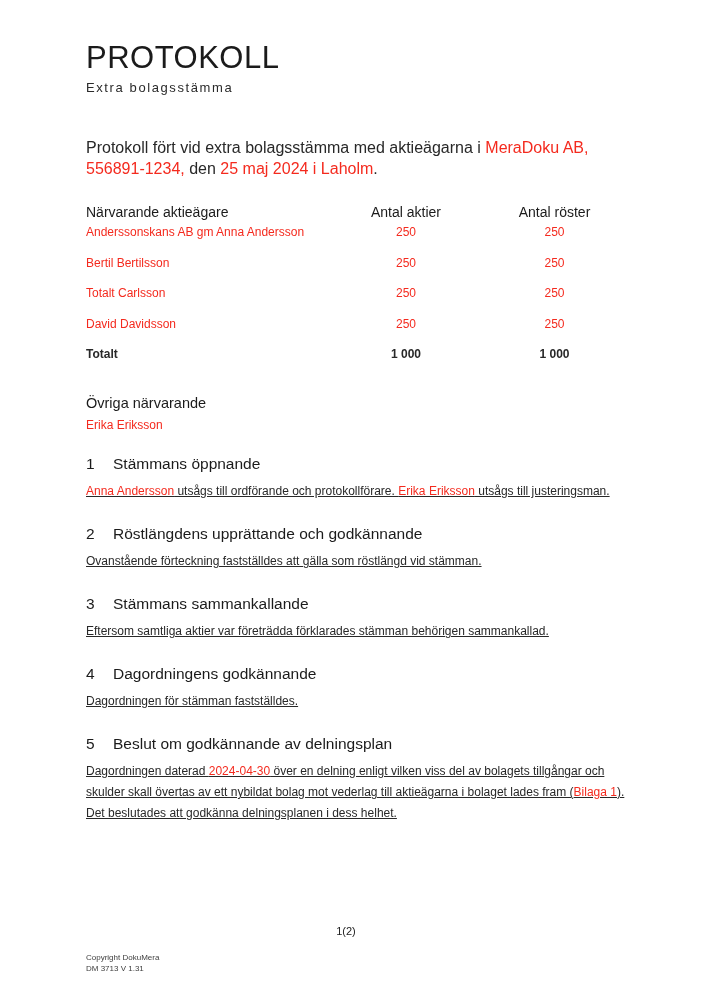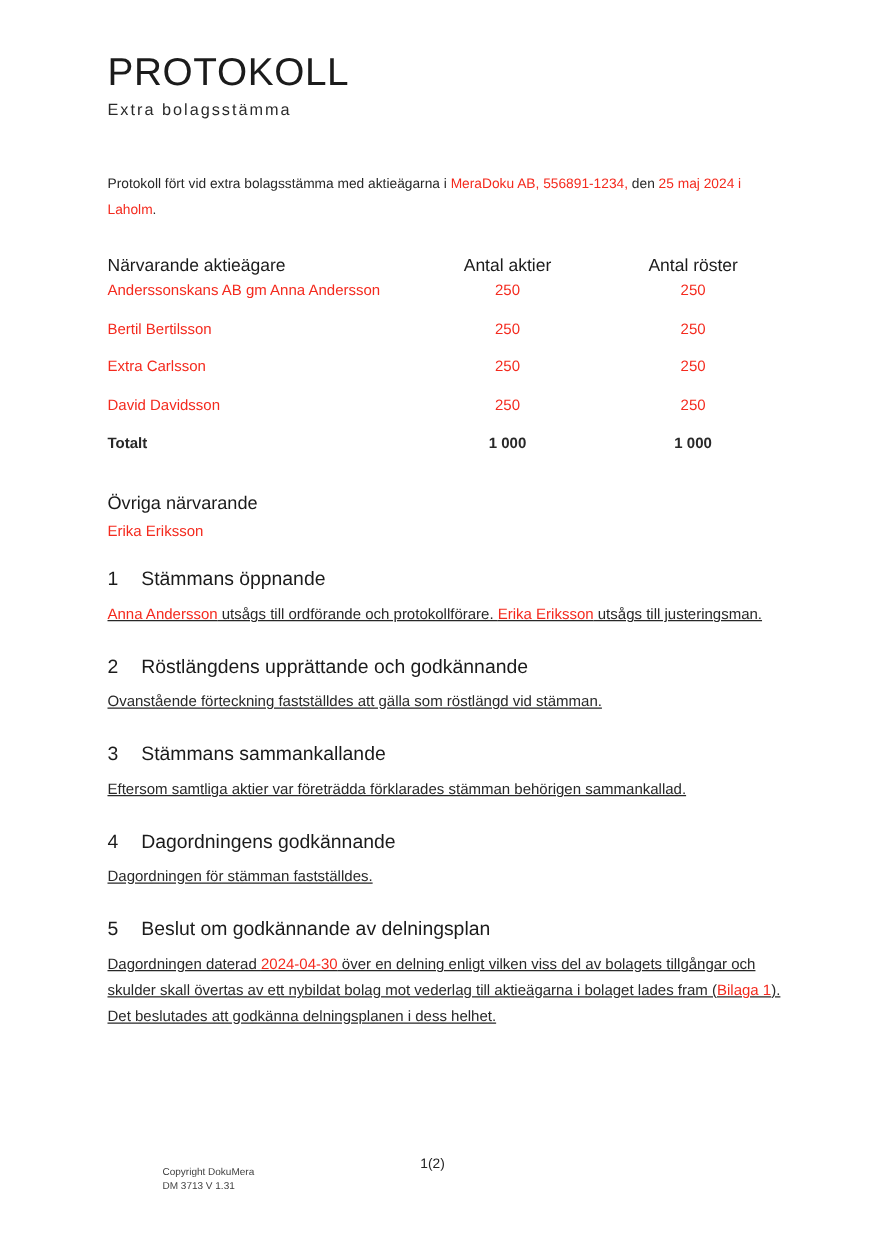--- a/index.html
+++ b/index.html
@@ -33,21 +33,21 @@
   }
   .doc-subtitle{
     margin-top:4px;
     font-size:13px;
     letter-spacing:1.6px;
     color:#2a2a2a;
   }
   
   .intro{
     margin-top:42px;
-    font-size:11px;
+    font-size:16px;
     line-height:21px;
     max-width:552px;
   }
   .red{color:var(--red);}
   
   .attendees{margin-top:24px;}
   .trow{
     display:grid;
     grid-template-columns:250px 140px 157px;
     align-items:baseline;
@@ -102,25 +102,24 @@
     position:absolute;
     left:0;right:15px;
     bottom:63px;
     text-align:center;
     font-size:11px;
     color:#232323;
   }
   .footer-copyright{
     position:absolute;
     left:86px;
-    bottom:46px;
+    bottom:26px;
     font-size:8px;
     line-height:11px;
     color:var(--footer-gray);
-    margin-left:44px;
   }
 </style>
 </head>
 <body>
 
 <div class="page">
 
   <div class="doc-title">PROTOKOLL</div>
   <div class="doc-subtitle">Extra bolagsstämma</div>
 
@@ -139,21 +138,21 @@
     <div class="c-votes">250</div>
   </div>
 
   <div class="trow drow red">
     <div class="c-name">Bertil Bertilsson</div>
     <div class="c-shares">250</div>
     <div class="c-votes">250</div>
   </div>
 
   <div class="trow drow red">
-    <div class="c-name">Extra Carlsson</div>
+    <div class="c-name">Totalt Carlsson</div>
     <div class="c-shares">250</div>
     <div class="c-votes">250</div>
   </div>
 
   <div class="trow drow red">
     <div class="c-name">David Davidsson</div>
     <div class="c-shares">250</div>
     <div class="c-votes">250</div>
   </div>
 

